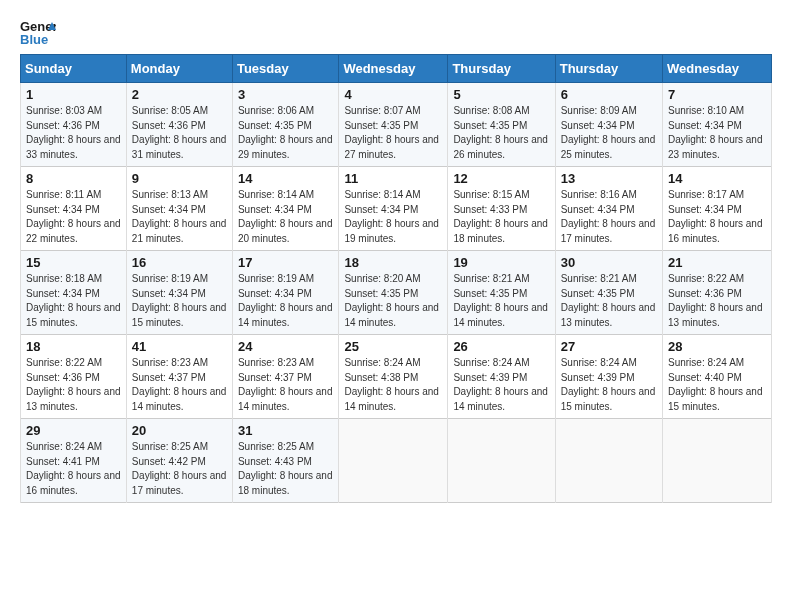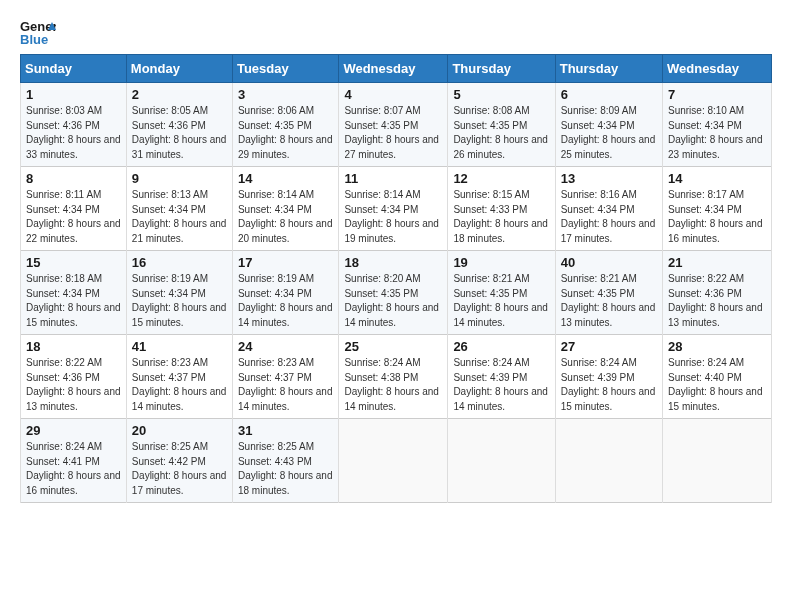--- a/index.html
+++ b/index.html
@@ -197,21 +197,21 @@
           </td>
           <td>
             <span class="day-num">18</span>
             <div class="day-info">Sunrise: 8:20 AM<br>Sunset: 4:35 PM<br>Daylight: 8 hours and 14 minutes.</div>
           </td>
           <td>
             <span class="day-num">19</span>
             <div class="day-info">Sunrise: 8:21 AM<br>Sunset: 4:35 PM<br>Daylight: 8 hours and 14 minutes.</div>
           </td>
           <td>
-            <span class="day-num">40</span>
+            <span class="day-num">30</span>
             <div class="day-info">Sunrise: 8:21 AM<br>Sunset: 4:35 PM<br>Daylight: 8 hours and 13 minutes.</div>
           </td>
           <td>
             <span class="day-num">21</span>
             <div class="day-info">Sunrise: 8:22 AM<br>Sunset: 4:36 PM<br>Daylight: 8 hours and 13 minutes.</div>
           </td>
         </tr>
         <tr>
           <td>
             <span class="day-num">18</span>

